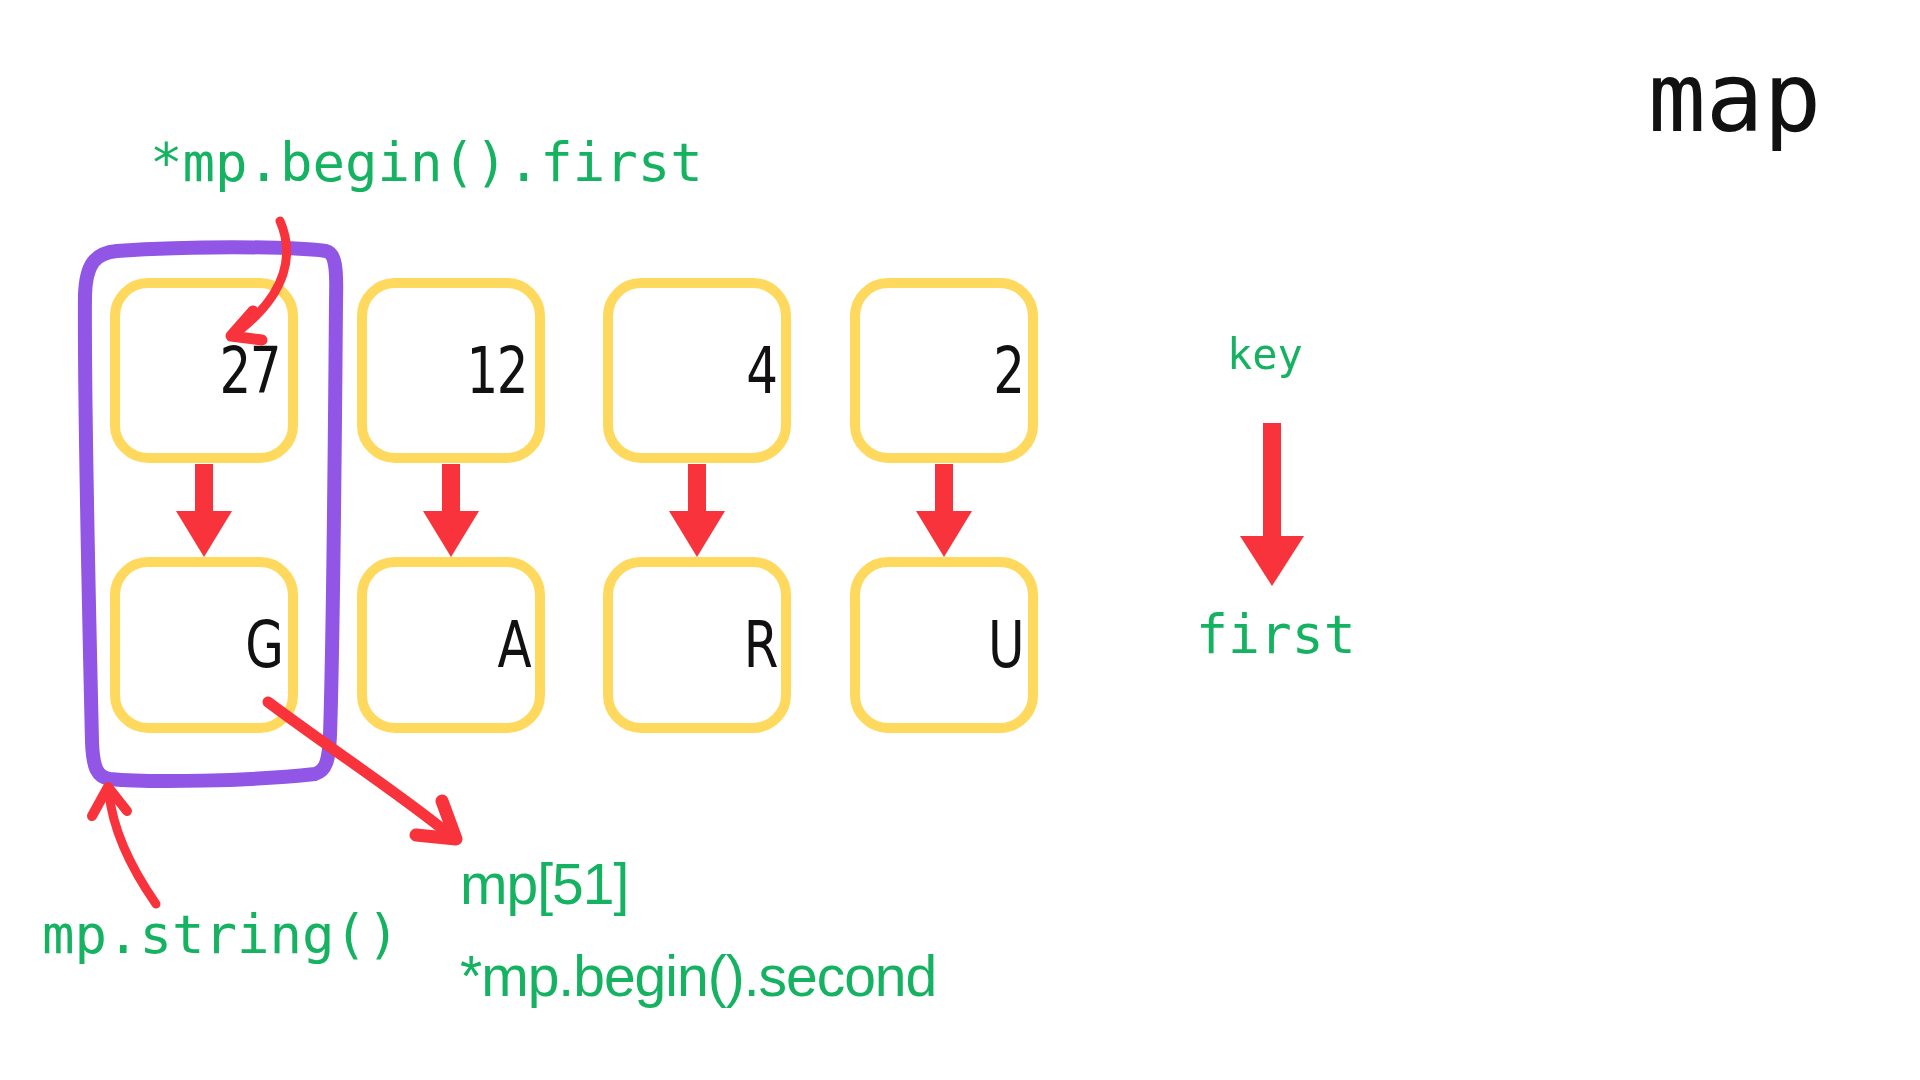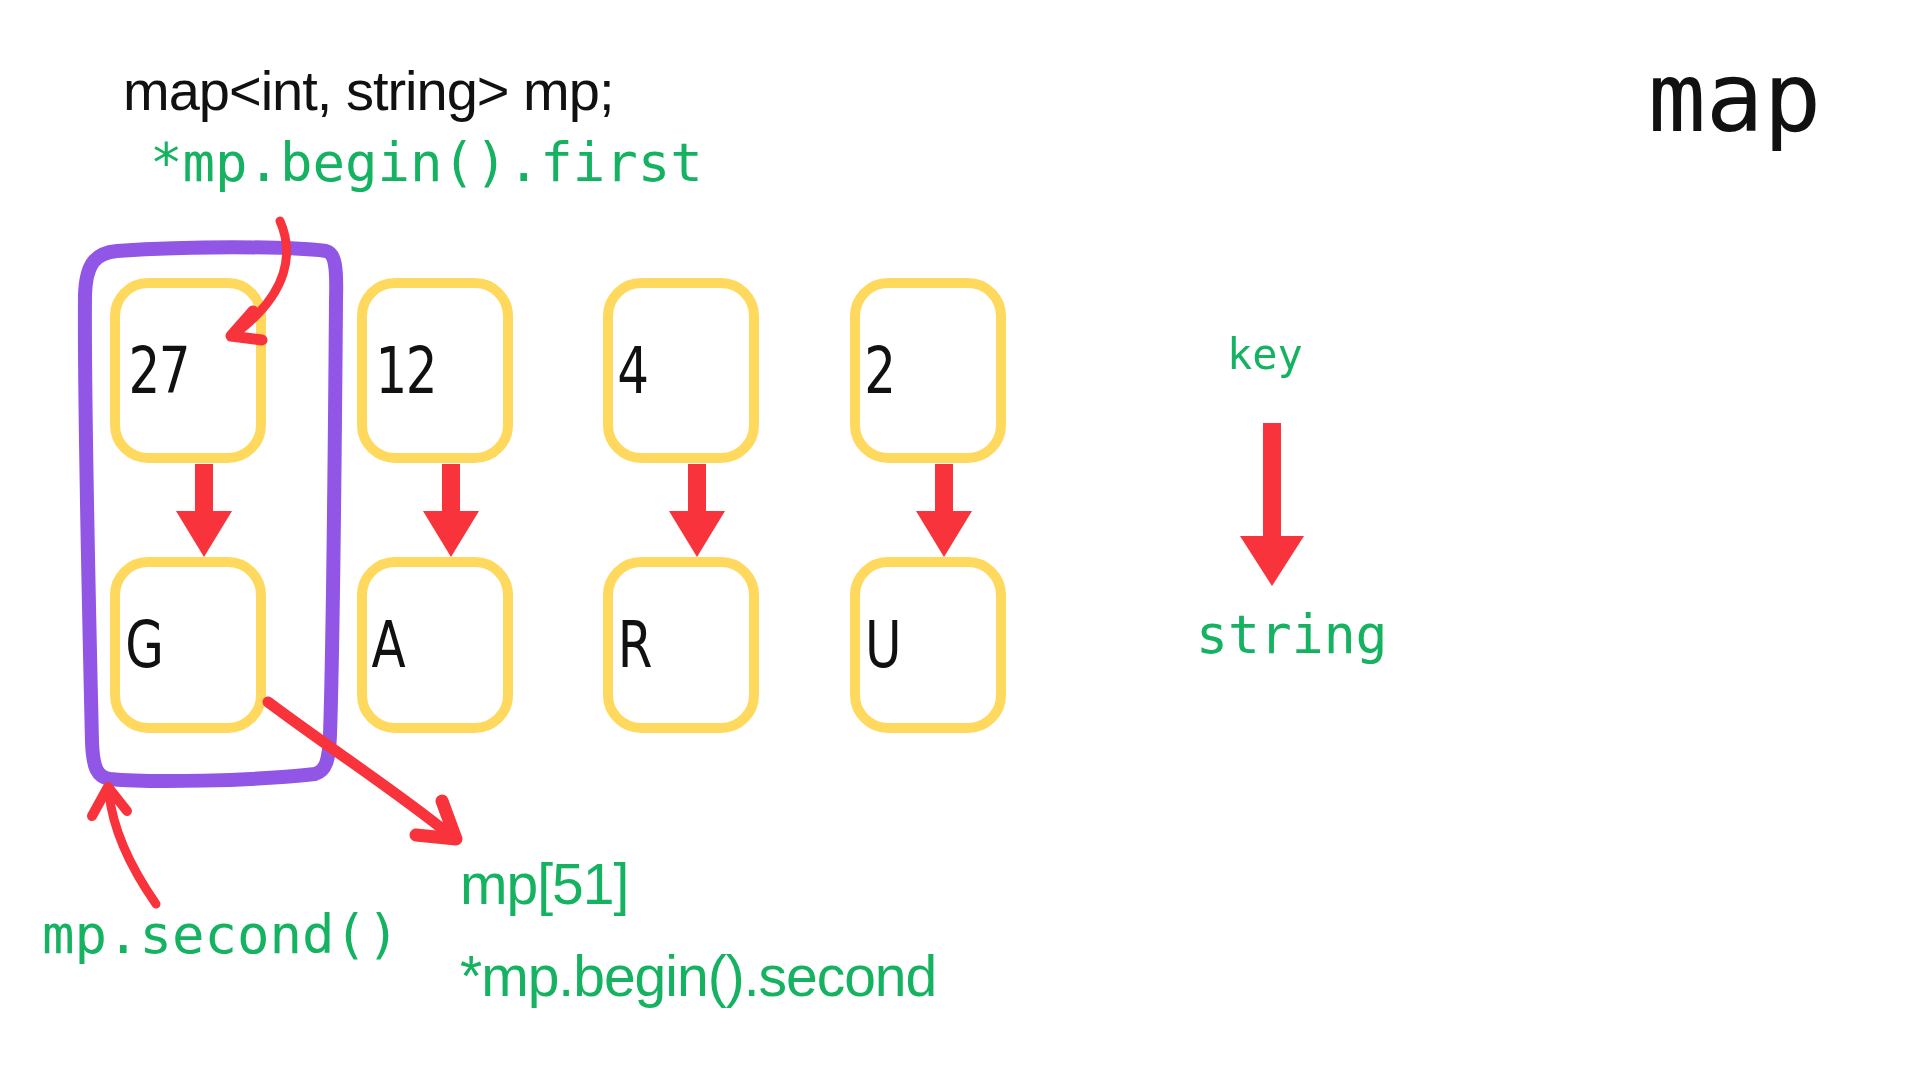--- a/index.html
+++ b/index.html
@@ -41,25 +41,25 @@
   }
   .map-title{
     font-family:"DejaVu Sans Mono", monospace;
     color:var(--text,#111);
     font-size:96px;
     white-space:nowrap;
   }
   .column{position:absolute;width:188px;}
   .box{
     box-sizing:border-box;
-    width:156px;
+    width:188px;
     border:10px solid var(--yellow,#FFD95E);
     border-radius:38px;
     background:#fff;
-    display:flex;align-items:center;justify-content:flex-start;
+    display:flex;align-items:center;justify-content:flex-end;
   }
   .key-box{height:185px;}
   .value-box{height:176px;margin-top:94px;}
   .box-label{
     font-family:"DejaVu Sans", sans-serif;
     font-size:64px;
     color:var(--text,#111);
     transform:scaleX(0.78);
     display:inline-block;
     letter-spacing:-2px;
@@ -71,21 +71,20 @@
   }
   .stroke-red{stroke:var(--red,#F8333B);fill:none;stroke-linecap:round;stroke-linejoin:round;}
   .fill-red{fill:var(--red,#F8333B);stroke:none;}
   .stroke-purple{stroke:var(--purple,#9156E6);fill:none;stroke-linecap:round;stroke-linejoin:round;}
 </style>
 </head>
 <body>
 
 <div class="canvas">
 
-  <div class="abs code-sans" style="left:123px;top:58px;">map&lt;int, string&gt; mp;</div>
 
   <div class="abs map-title" style="left:1648px;top:42px;">map</div>
 
   <div class="abs code-mono" style="left:150px;top:131px;">*mp.begin().first</div>
 
   <div class="column" style="left:110px;top:278px;">
     <div class="box key-box">
       <span class="box-label">27</span>
     </div>
     <div class="box value-box">
@@ -114,23 +113,23 @@
   <div class="column" style="left:850px;top:278px;">
     <div class="box key-box">
       <span class="box-label">2</span>
     </div>
     <div class="box value-box">
       <span class="box-label">U</span>
     </div>
   </div>
 
   <div class="abs code-mono" style="left:1227px;top:330px;font-size:42px;">key</div>
-  <div class="abs code-mono" style="left:1196px;top:604px;font-size:53px;">string</div>
+  <div class="abs code-mono" style="left:1196px;top:604px;font-size:53px;">first</div>
 
-  <div class="abs code-mono" style="left:42px;top:903px;">mp.second()</div>
+  <div class="abs code-mono" style="left:42px;top:903px;">mp.string()</div>
 
   <div class="abs green-sans" style="left:460px;top:838px;">
     <div>mp[51]</div>
     <div>*mp.begin().second</div>
   </div>
 
   <svg class="overlay" viewBox="0 0 1920 1080">
 
     <path class="stroke-purple" stroke-width="14" d="M 117 251
          C 190 246, 285 246, 326 251

